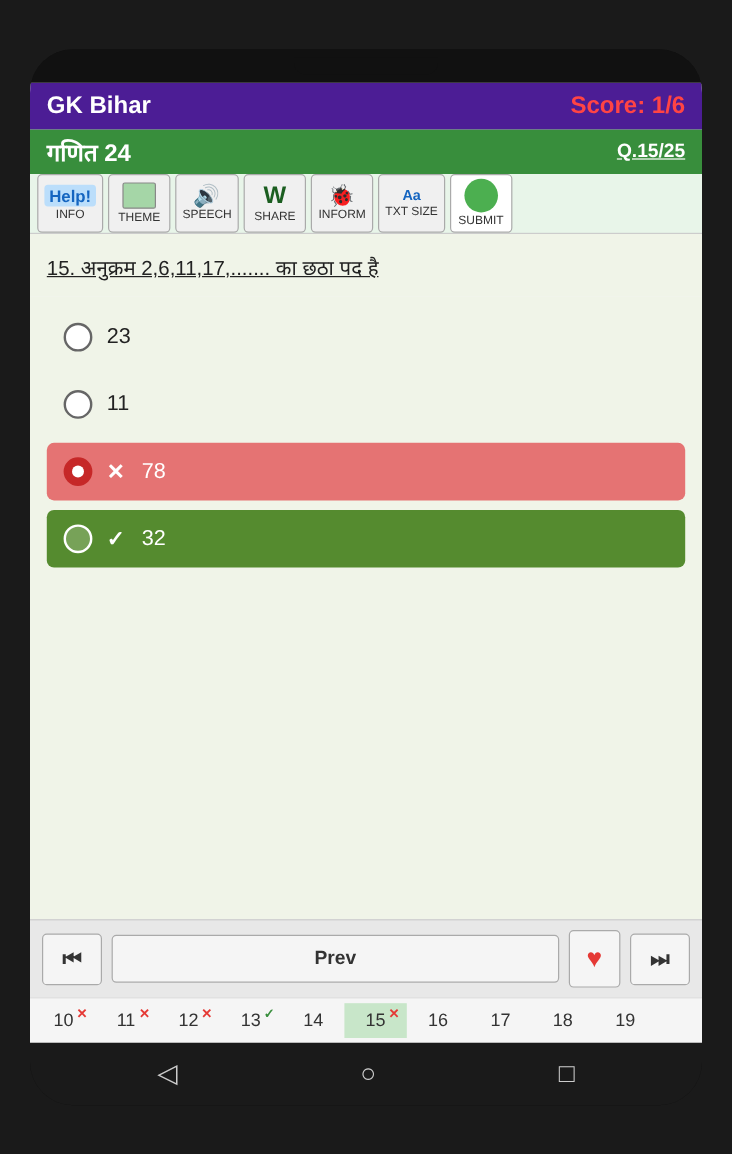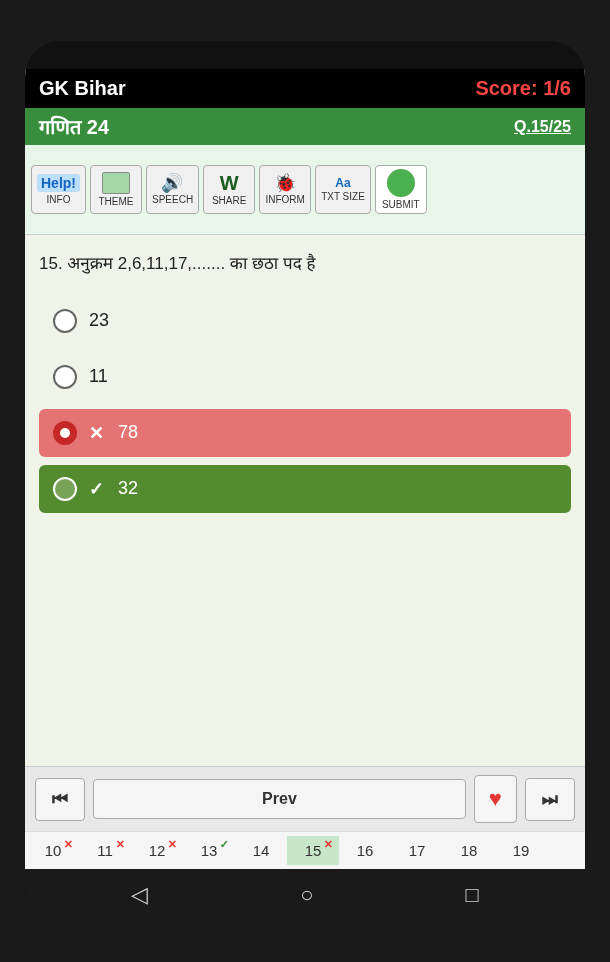--- a/index.html
+++ b/index.html
@@ -38,21 +38,21 @@
     }
     .app-container {
       flex: 1;
       background: #f5f5f5;
       display: flex;
       flex-direction: column;
       overflow: hidden;
     }
     
     .header {
-      background: #000000;
+      background: #4c1d95;
       padding: 8px 14px;
       display: flex;
       justify-content: space-between;
       align-items: flex-start;
     }
     .header-title {
       color: #fff;
       font-size: 20px;
       font-weight: bold;
     }
@@ -78,21 +78,21 @@
       color: #fff;
       font-size: 16px;
       font-weight: bold;
       text-decoration: underline;
     }
     
     .toolbar {
       background: #e8f5e9;
       border-bottom: 1px solid #ccc;
       display: flex;
-      padding: 20px 6px;
+      padding: 0 6px;
       gap: 4px;
     }
     .toolbar-btn {
       display: flex;
       flex-direction: column;
       align-items: center;
       justify-content: center;
       border: 1px solid #aaa;
       border-radius: 4px;
       padding: 3px 5px;
@@ -120,20 +120,21 @@
     }
     
     .question-area {
       background: #f0f4e8;
       padding: 16px 14px 10px;
     }
     .question-text {
       font-size: 17px;
       color: #222;
       line-height: 1.5;
+      text-decoration: underline;
     }
     
     .options-area {
       flex: 1;
       background: #f0f4e8;
       padding: 10px 14px;
       display: flex;
       flex-direction: column;
       gap: 8px;
     }

